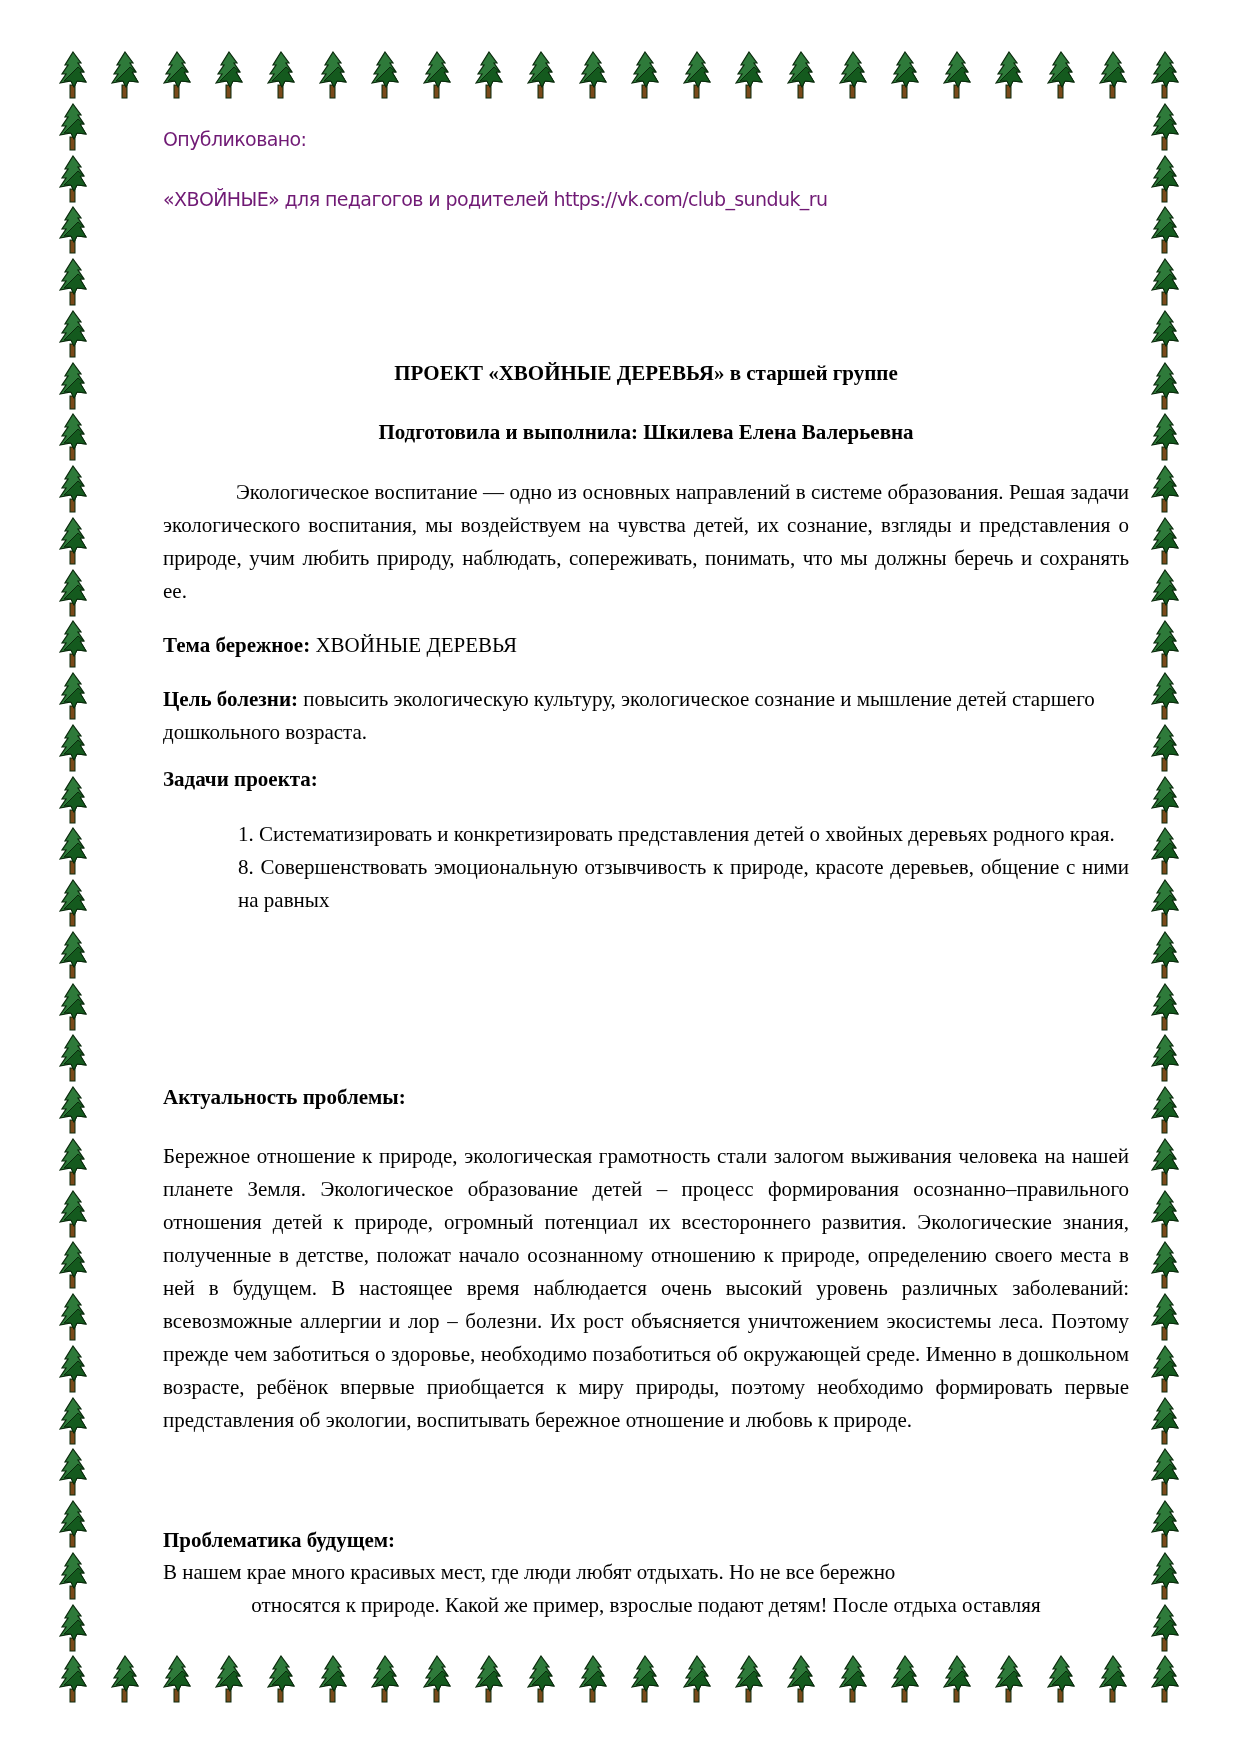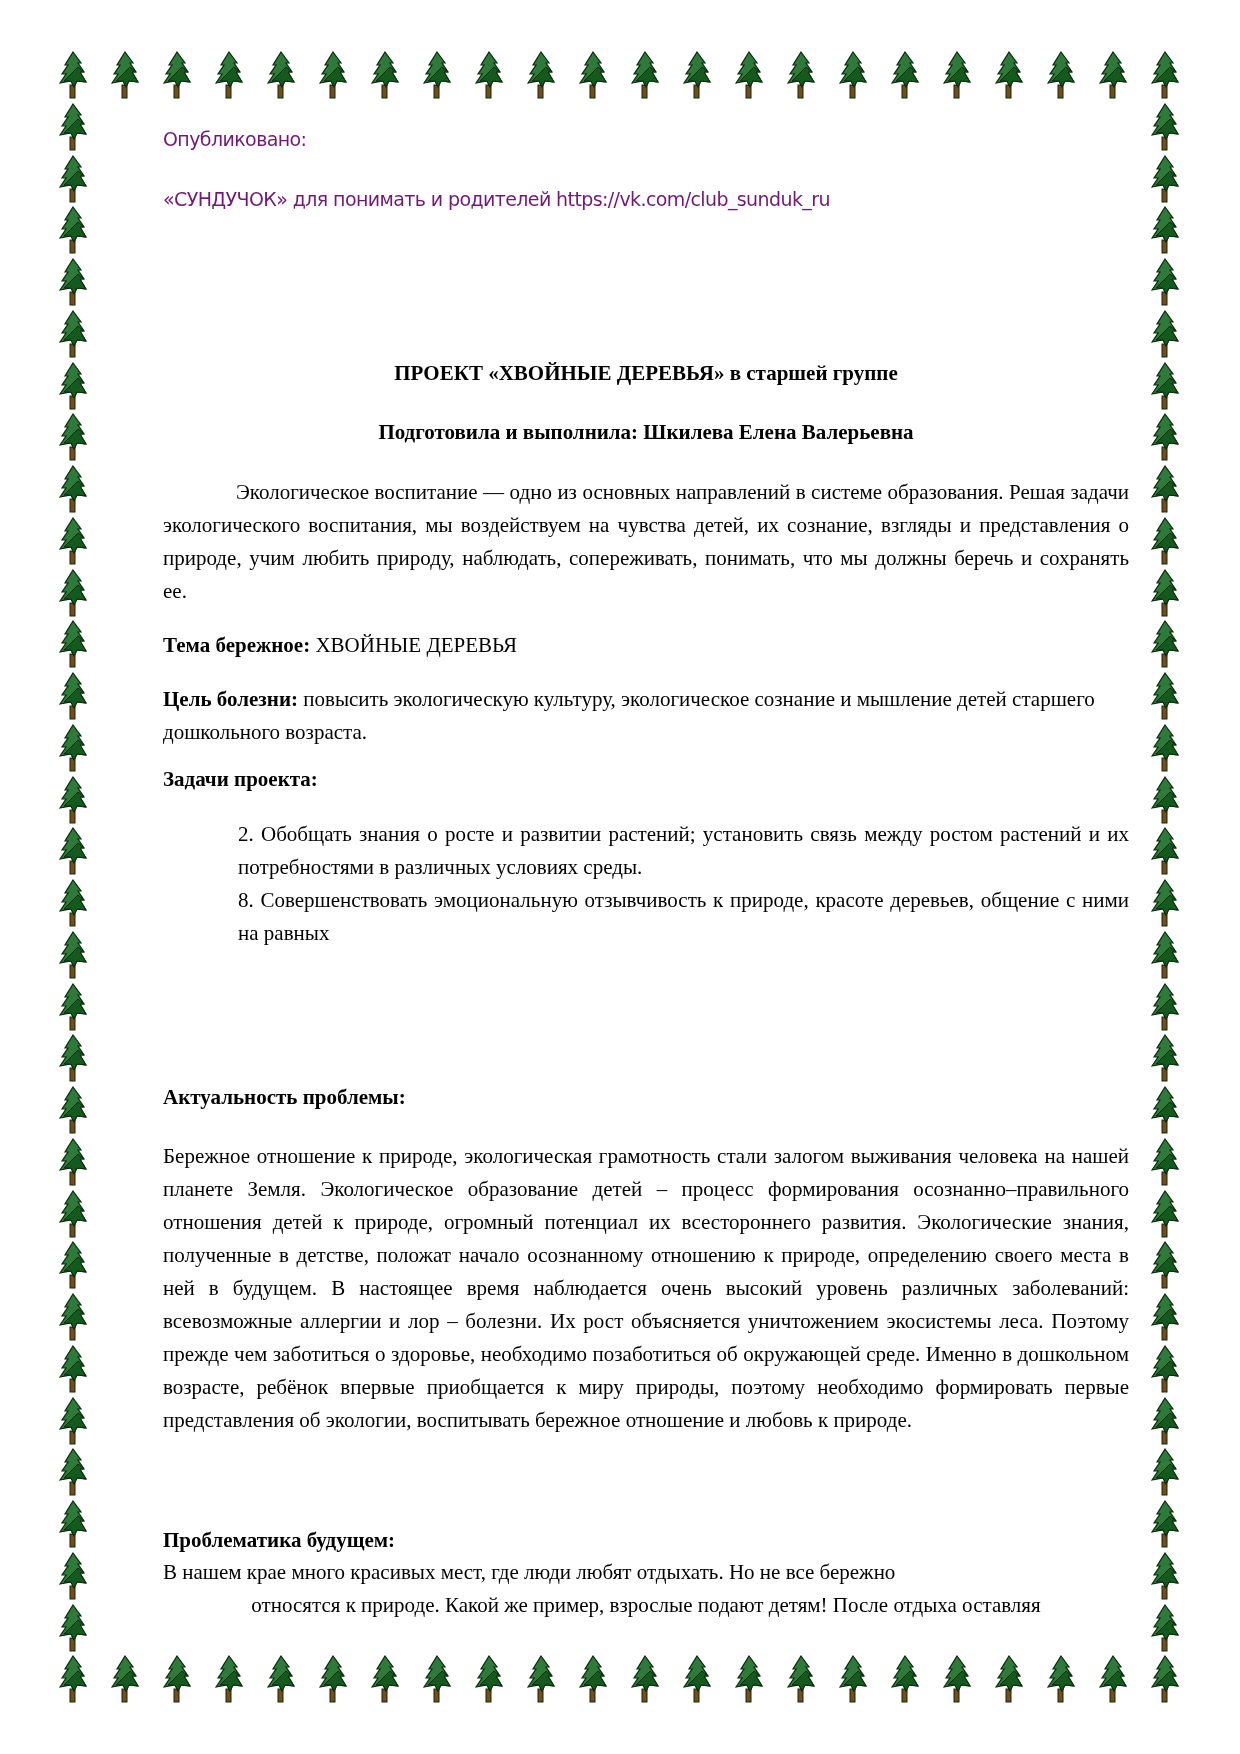--- a/index.html
+++ b/index.html
@@ -743,39 +743,39 @@
     <div class="tree" style="left: 1151px; top: 1604px;">
       <svg viewBox="0 0 28 48" xmlns="http://www.w3.org/2000/svg">
         <rect x="11" y="34" width="5" height="13" fill="#7a4a1a" stroke="#0a2a0c" stroke-width="1"></rect>
         <polygon points="14,1 22,12 19,12 25,21 21,21 27,31 18,30 15,36 12,30 1,32 7,23 3,23 9,14 6,14" fill="#2e7a3a" stroke="#0a2a0c" stroke-width="1.2"></polygon>
         <polygon points="19,16 25,21 21,21 27,31 18,30 15,36 12,30 5,30 13,22" fill="#145a1e" stroke="#0a2a0c" stroke-width="1"></polygon>
       </svg>
     </div>
   </div>
 
 <div class="page-text sans" style="left:163px; top:128px;">Опубликовано:</div>
-<div class="page-text sans" style="left:163px; top:188px;">«СУНДУЧОК» для понимать и родителей https://vk.com/club_sunduk_ru</div>
+<div class="page-text sans" style="left:163px; top:188px;">«ХВОЙНЫЕ» для педагогов и родителей https://vk.com/club_sunduk_ru</div>
 
 <div class="body-para center bold" style="top:357px;">ПРОЕКТ «ХВОЙНЫЕ ДЕРЕВЬЯ» в старшей группе</div>
 <div class="body-para center bold" style="top:416px;">Подготовила и выполнила: Шкилева Елена Валерьевна</div>
 
 <div class="body-para indent" style="top:476px;">Экологическое воспитание — одно из основных направлений в системе образования. Решая задачи экологического воспитания, мы воздействуем на чувства детей, их сознание, взгляды и представления о природе, учим любить природу, наблюдать, сопереживать, понимать, что мы должны беречь и сохранять ее.</div>
 
 <div class="body-para" style="top:629px;">
   <span class="bold">Тема бережное:</span><span> ХВОЙНЫЕ ДЕРЕВЬЯ</span>
 </div>
 
 <div class="body-para" style="top:683px; text-align:left;">
   <span class="bold">Цель болезни:</span><span> повысить экологическую культуру, экологическое сознание и мышление детей старшего дошкольного возраста.</span>
 </div>
 
 <div class="body-para bold" style="top:763px;">Задачи проекта:</div>
 
 <div class="task-list" style="top:818px;">
-  <span class="task-item">2.  Обобщать знания о росте и развитии растений; установить связь между ростом растений и их потребностями в различных условиях среды.</span>
+  <span class="task-item">1.  Систематизировать и конкретизировать представления детей о хвойных деревьях  родного края.</span>
   <span class="task-item">8. Совершенствовать эмоциональную отзывчивость к природе, красоте деревьев, общение с ними на равных</span>
 </div>
 
 <div class="body-para bold" style="top:1081px;">Актуальность проблемы:</div>
 <div class="body-para" style="top:1140px;">Бережное отношение к природе, экологическая грамотность стали залогом выживания человека на нашей планете Земля. Экологическое образование детей – процесс формирования осознанно–правильного отношения детей к природе, огромный потенциал их всестороннего развития. Экологические знания, полученные в детстве, положат начало осознанному отношению к природе, определению своего места в ней в будущем. В настоящее время наблюдается очень высокий уровень различных заболеваний: всевозможные аллергии и лор – болезни. Их рост объясняется уничтожением экосистемы леса. Поэтому прежде чем заботиться о здоровье, необходимо позаботиться об окружающей среде. Именно в дошкольном возрасте, ребёнок впервые приобщается к миру природы, поэтому необходимо формировать первые представления об экологии, воспитывать бережное отношение и любовь к природе.</div>
 
 <div class="body-para bold" style="top:1524px;">Проблематика будущем:</div>
 <div class="body-para" style="top:1556px; text-align:left;">В нашем крае много красивых мест, где люди любят отдыхать. Но не все бережно</div>
 <div class="body-para" style="top:1589px; text-align:center;">относятся к природе. Какой же пример, взрослые подают детям! После отдыха оставляя</div>
 

